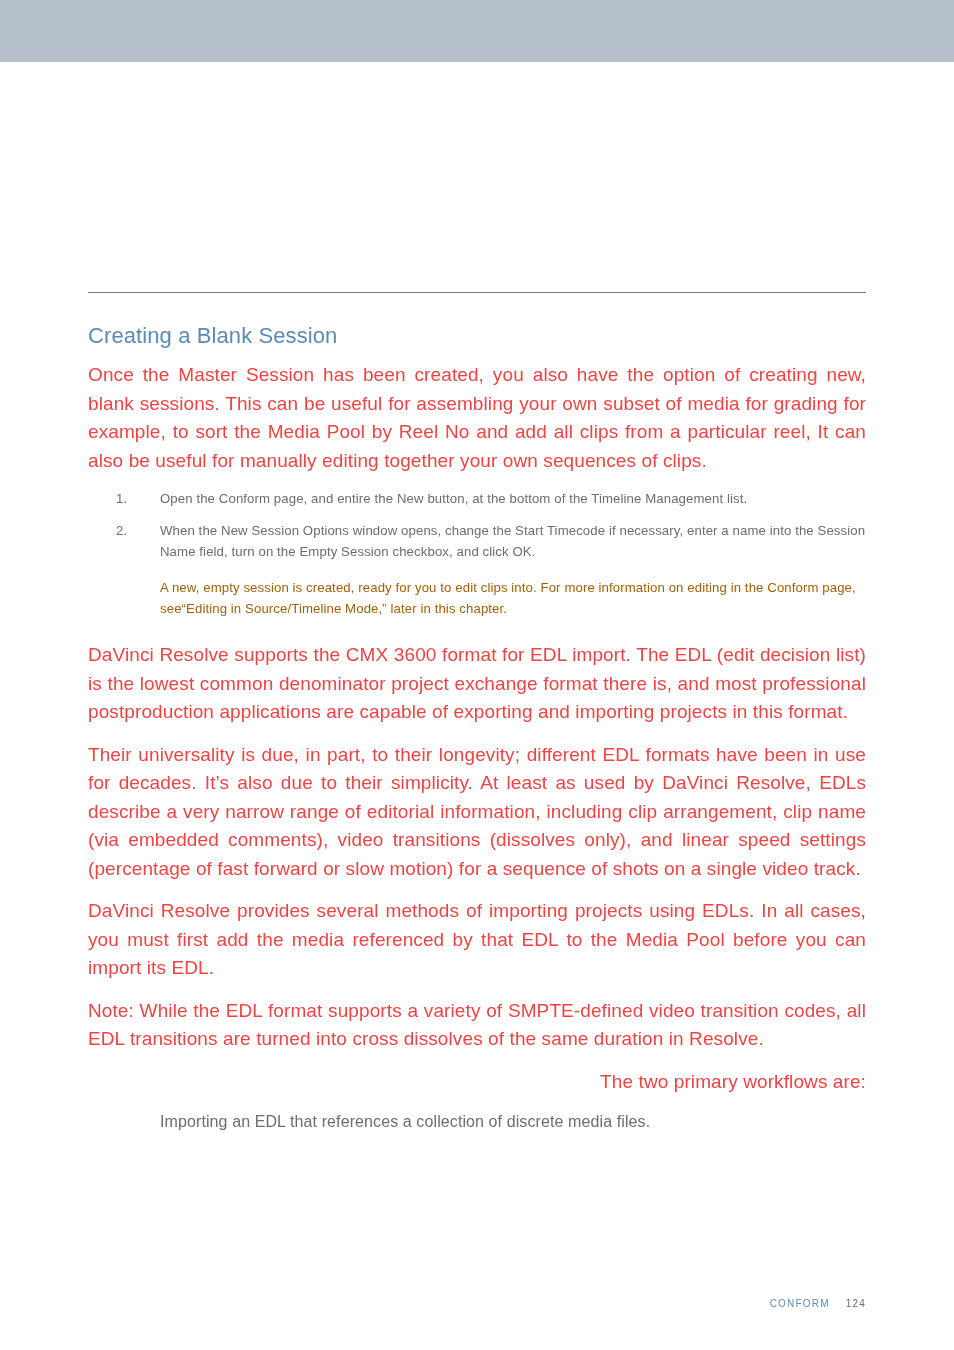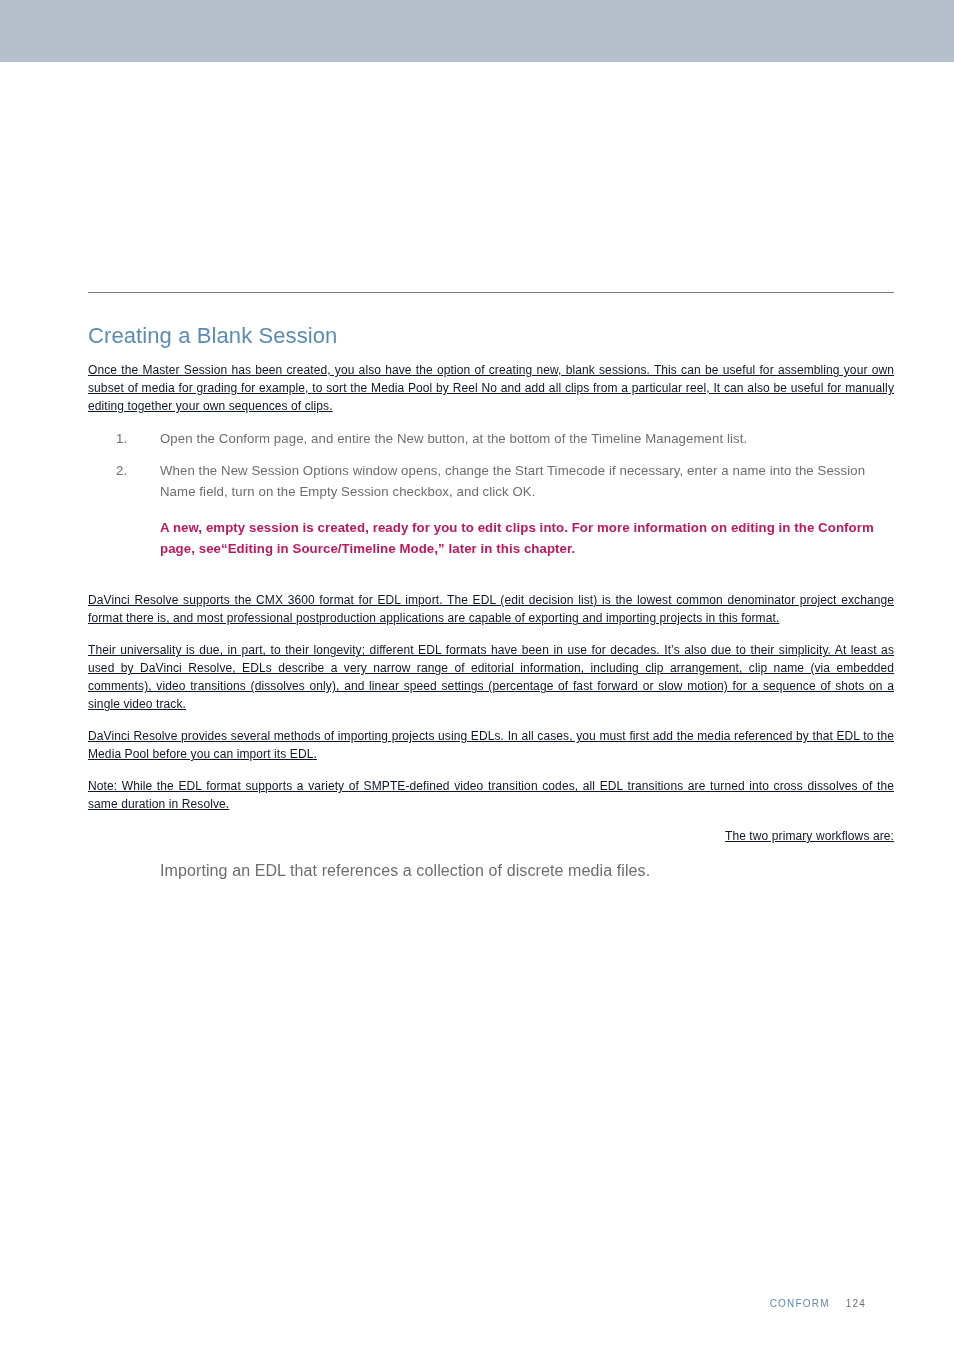--- a/index.html
+++ b/index.html
@@ -12,40 +12,39 @@
     color: #6d6d6d;
     position: relative;
     letter-spacing: 0.1px;
   }
   .top-band {
     height: 62px;
     width: 100%;
     background: #b5c0cb;
   }
   .content {
-    padding: 230px 60px 0 88px;
+    padding: 230px 88px 0 88px;
   }
   .rule {
     border: none;
     border-top: 1px solid #7a7a7a;
     margin-bottom: 30px;
   }
   h2.section-title {
     color: #5b8bb2;
     font-weight: 300;
     font-size: 22px;
     margin-bottom: 12px;
   }
   p.body {
-    font-size: 12px;
+    font-size: 19px;
     line-height: 1.5;
-    color: #0f172a;
+    color: #ef4444;
     text-align: justify;
     margin-bottom: 14px;
-    text-decoration: underline;
   }
   .subhead {
     color: #5b8bb2;
     font-size: 13.2px;
     font-weight: 400;
     margin: 6px 0 10px 28px;
   }
   ol.steps {
     list-style: none;
     margin-left: 28px;
@@ -62,23 +61,22 @@
     width: 44px;
     flex-shrink: 0;
   }
   ol.steps li .txt {
     flex: 1;
   }
   .step-note {
     margin-left: 72px;
     font-size: 13.2px;
     line-height: 1.55;
-    color: #be185d;
-    margin-bottom: 32px;
-    font-weight: bold;
+    color: #a16207;
+    margin-bottom: 22px;
   }
   .workflow-list {
     margin-left: 72px;
   }
   .workflow-list .item {
     font-size: 16px;
     line-height: 1.55;
     color: #6d6d6d;
     margin-bottom: 12px;
   }

